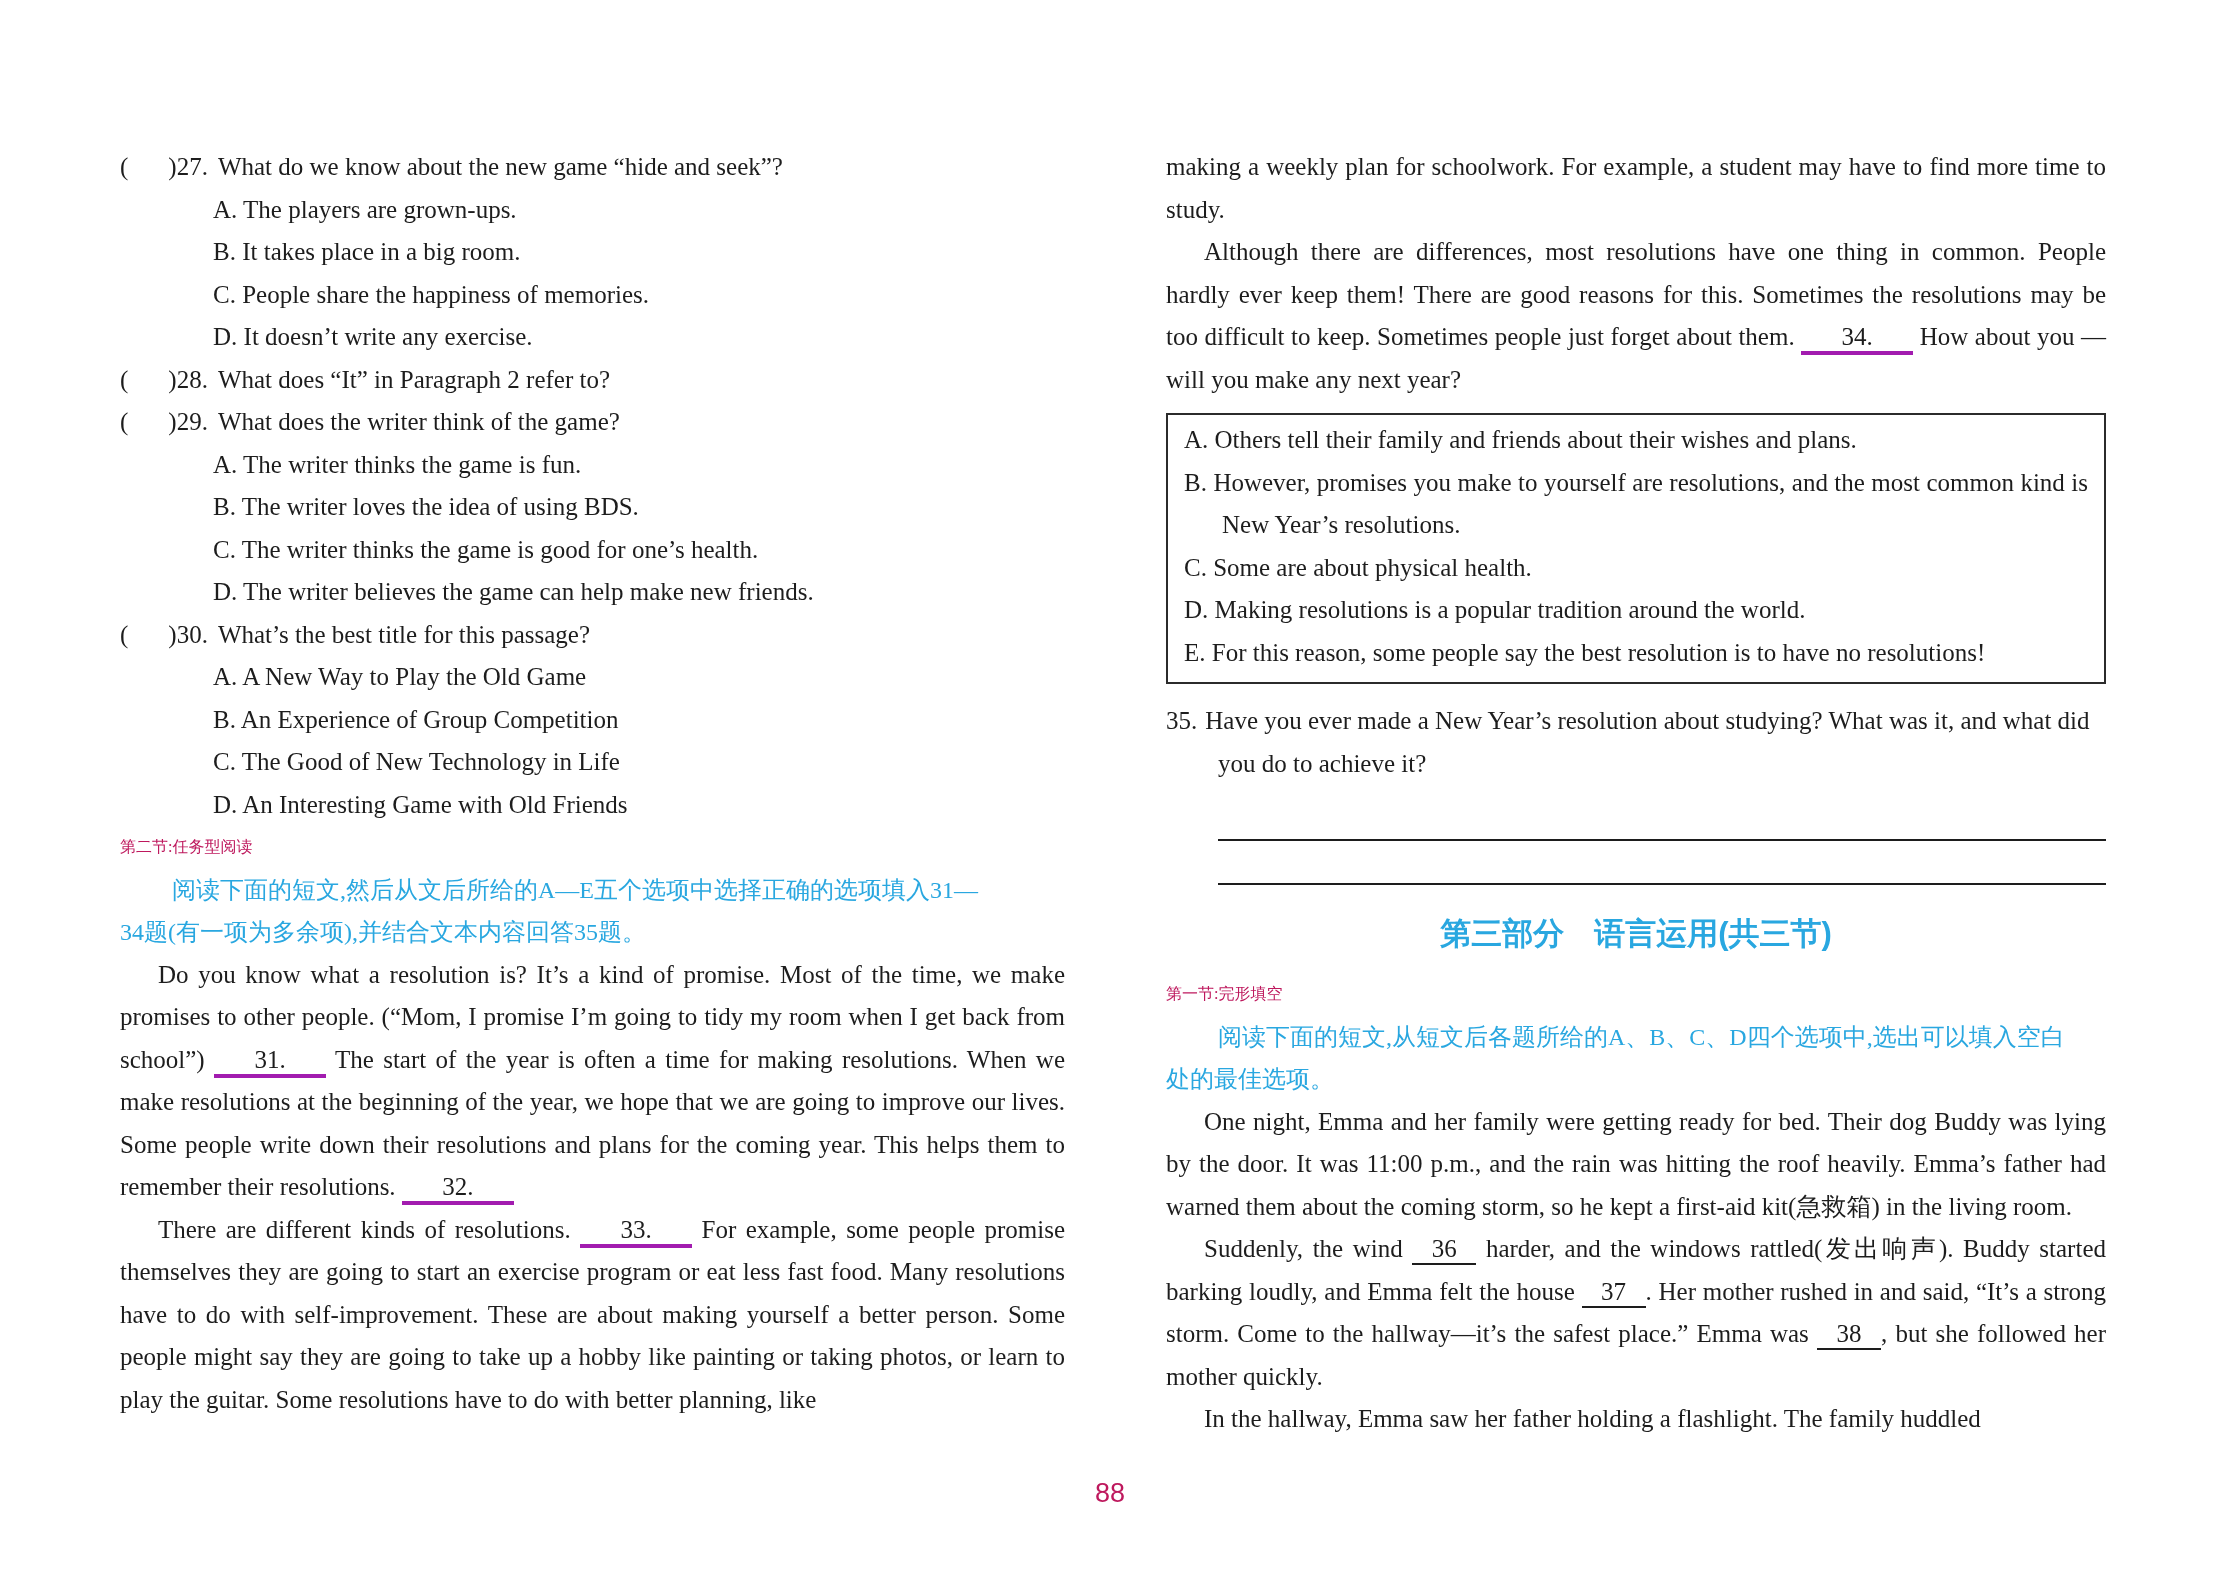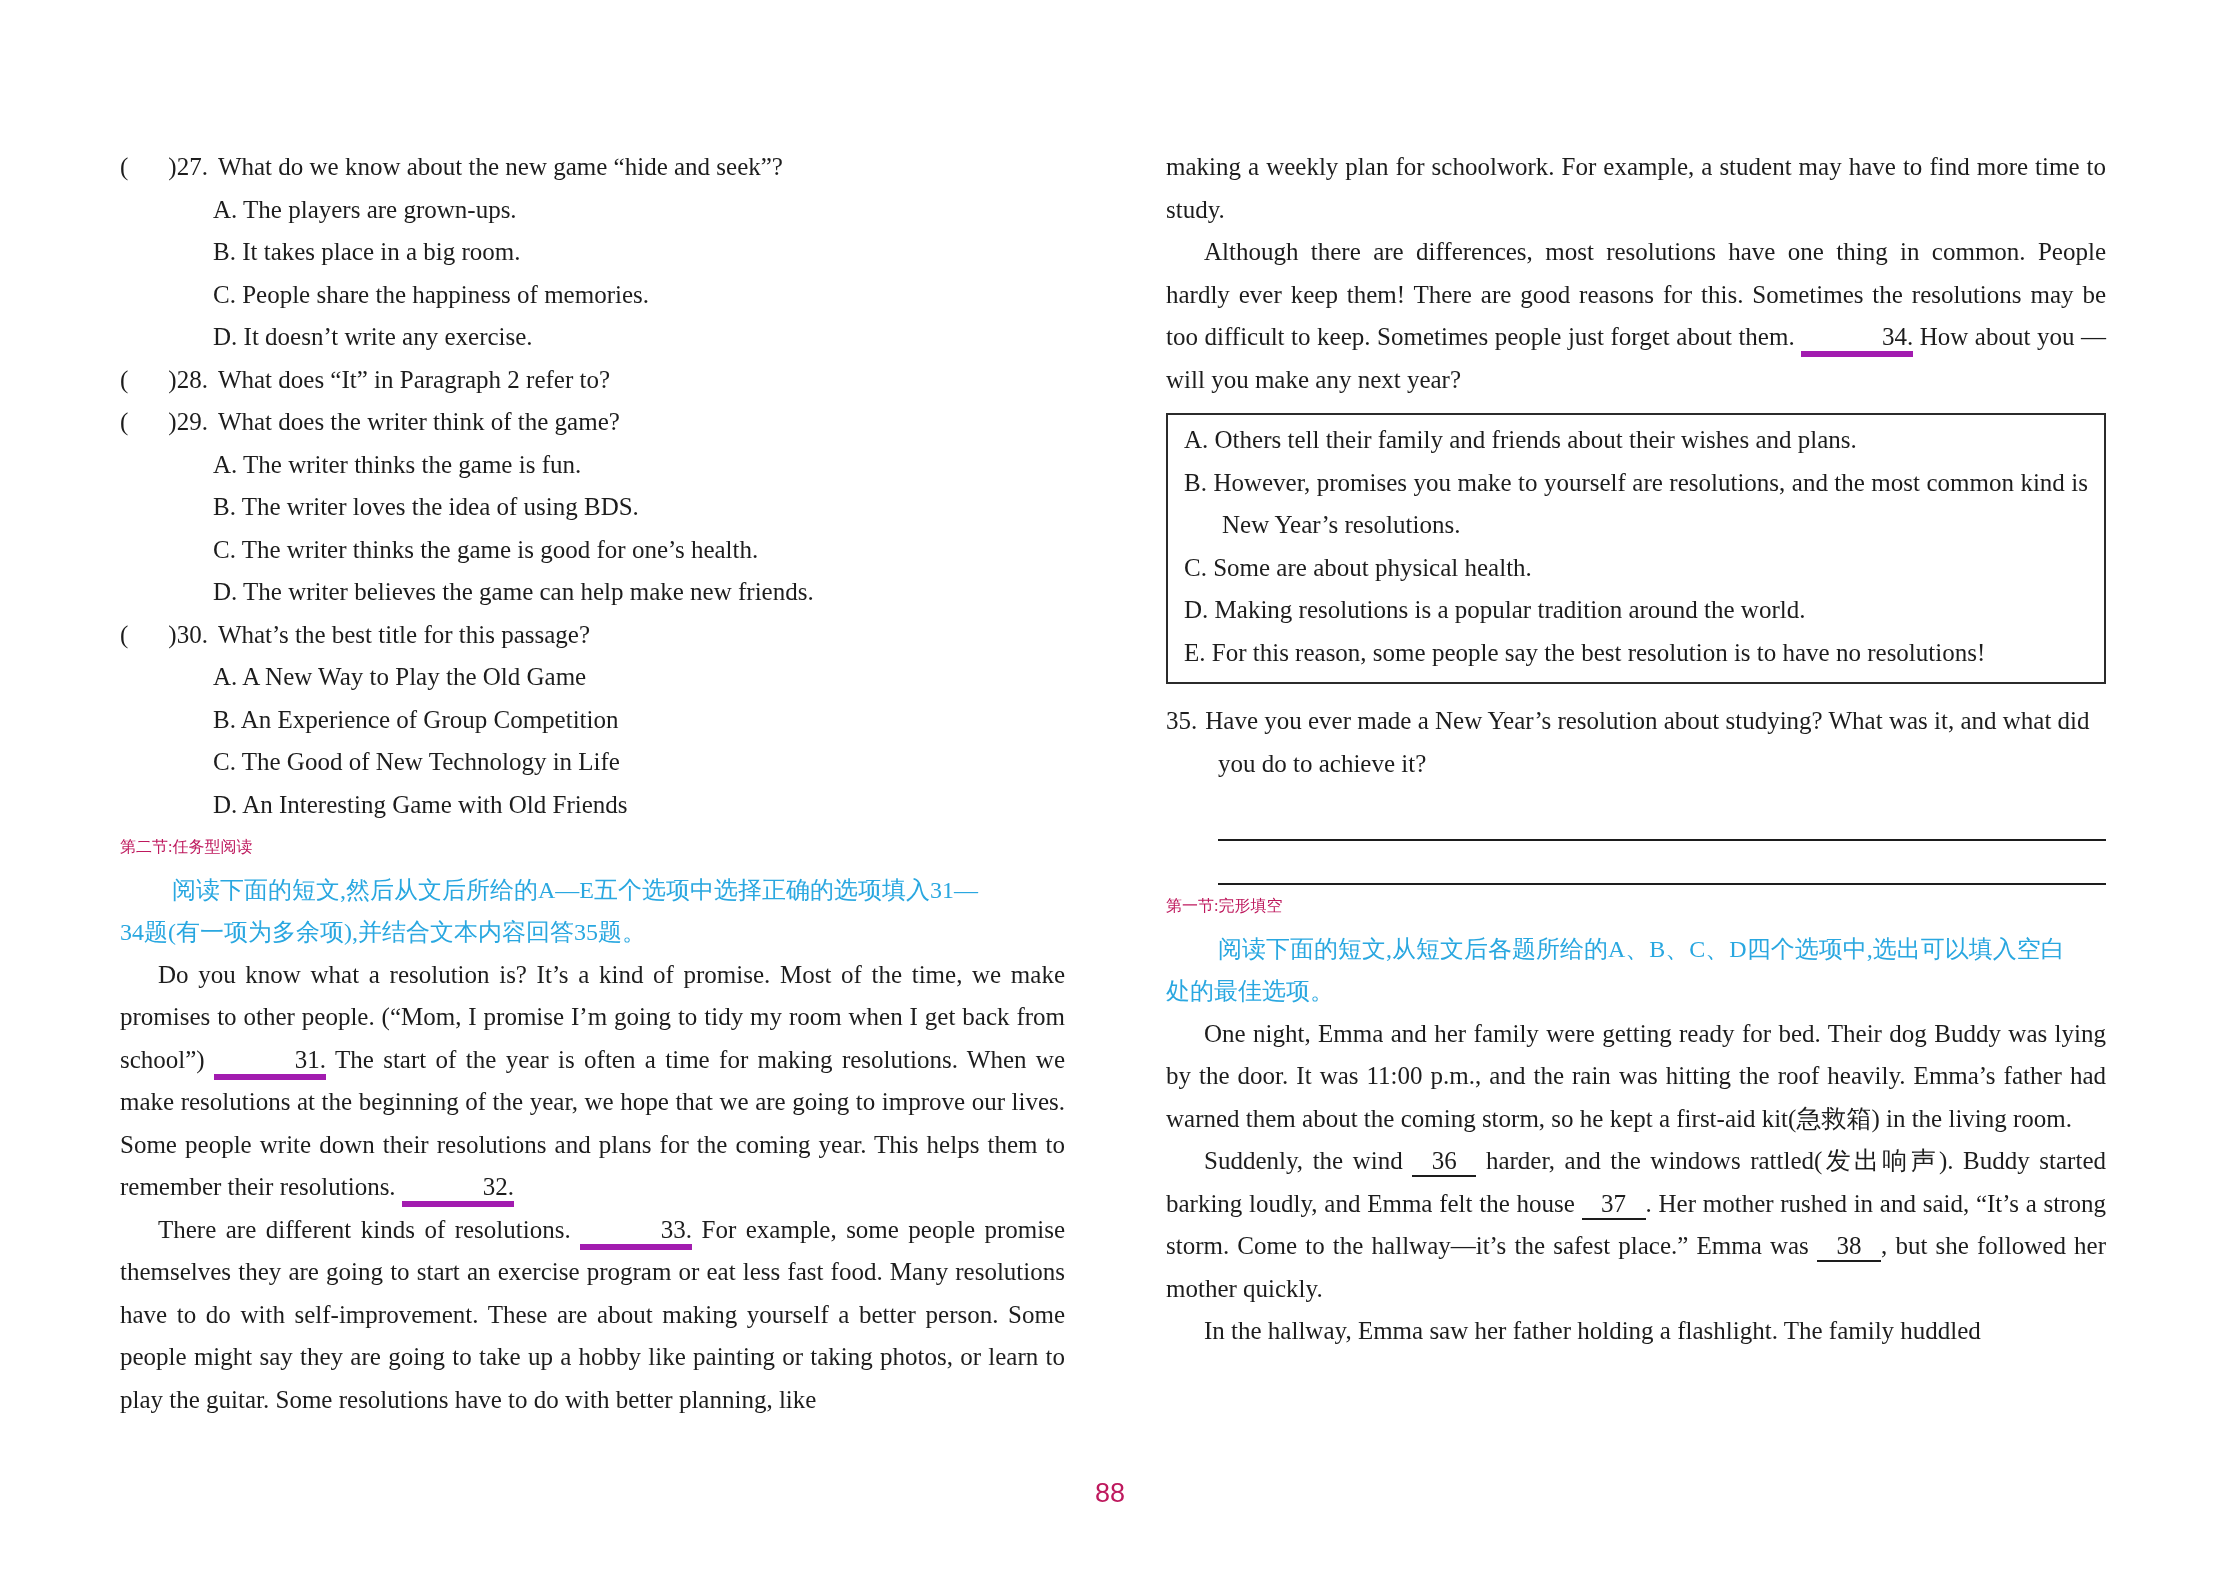--- a/index.html
+++ b/index.html
@@ -22,21 +22,21 @@
   .io:last-child{width:auto;}
 
   
   .cn-sub{color:#be185d;font-size:16px;}
   .cn-instr{color:#29a7e0;font-size:24px;}
   .cn-indent{text-indent:52px;}
 
   
   .para{margin:0;text-align:justify;}
   .indent{text-indent:38px;}
-  .tr-blank{display:inline-block;line-height:29px;border-bottom:6px solid #a21caf;width:112px;text-indent:0;text-align:right;}
+  .tr-blank{display:inline-block;line-height:29px;border-bottom:4px solid #a21caf;width:112px;text-indent:0;text-align:center;}
   .cloze-blank{display:inline-block;line-height:29px;border-bottom:2px solid #1d1d1d;width:64px;text-indent:0;text-align:center;}
 
   
   .optbox{border:2px solid #2b2b2b;margin:12px 0 16px 0;padding:4px 16px 8px 16px;}
   .boxopt{padding-left:38px;text-indent:-38px;text-align:justify;}
 
   .q35{padding-left:52px;text-indent:-52px;}
   .q35 .qtext{margin-left:8px;}
   .ansline{height:42px;border-bottom:2px solid #1d1d1d;margin-left:52px;}
   .ansline.first{margin-top:12px;}
@@ -101,20 +101,23 @@
     <div class="boxopt">D.  Making resolutions is a popular tradition around the world.</div>
     <div class="boxopt">E.  For this reason, some people say the best resolution is to have no resolutions!</div>
   </div>
 
   <div class="q35">
     <span>35.</span><span class="qtext">Have you ever made a New Year’s resolution about studying? What was it, and what did you do to achieve it?</span>
   </div>
   <div class="ansline first"></div>
   <div class="ansline"></div>
 
+  <div class="part3">
+    <span>第三部分</span><span class="part3-name">语言运用(共三节)</span>
+  </div>
 
   <div class="cn-sub">第一节:完形填空</div>
   <div class="cn-instr cn-indent">阅读下面的短文,从短文后各题所给的A、B、C、D四个选项中,选出可以填入空白</div>
   <div class="cn-instr">处的最佳选项。</div>
 
   <p class="para indent">One night, Emma and her family were getting ready for bed. Their dog Buddy was lying by the door. It was 11:00 p.m., and the rain was hitting the roof heavily. Emma’s father had warned them about the coming storm, so he kept a first-aid kit(急救箱) in the living room.</p>
   <p class="para indent">Suddenly, the wind <span class="cloze-blank">36</span> harder, and the windows rattled(发出响声). Buddy started barking loudly, and Emma felt the house <span class="cloze-blank">37</span>. Her mother rushed in and said, “It’s a strong storm. Come to the hallway—it’s the safest place.” Emma was <span class="cloze-blank">38</span>, but she followed her mother quickly.</p>
   <p class="para indent">In the hallway, Emma saw her father holding a flashlight. The family huddled</p>
 </div>
 

